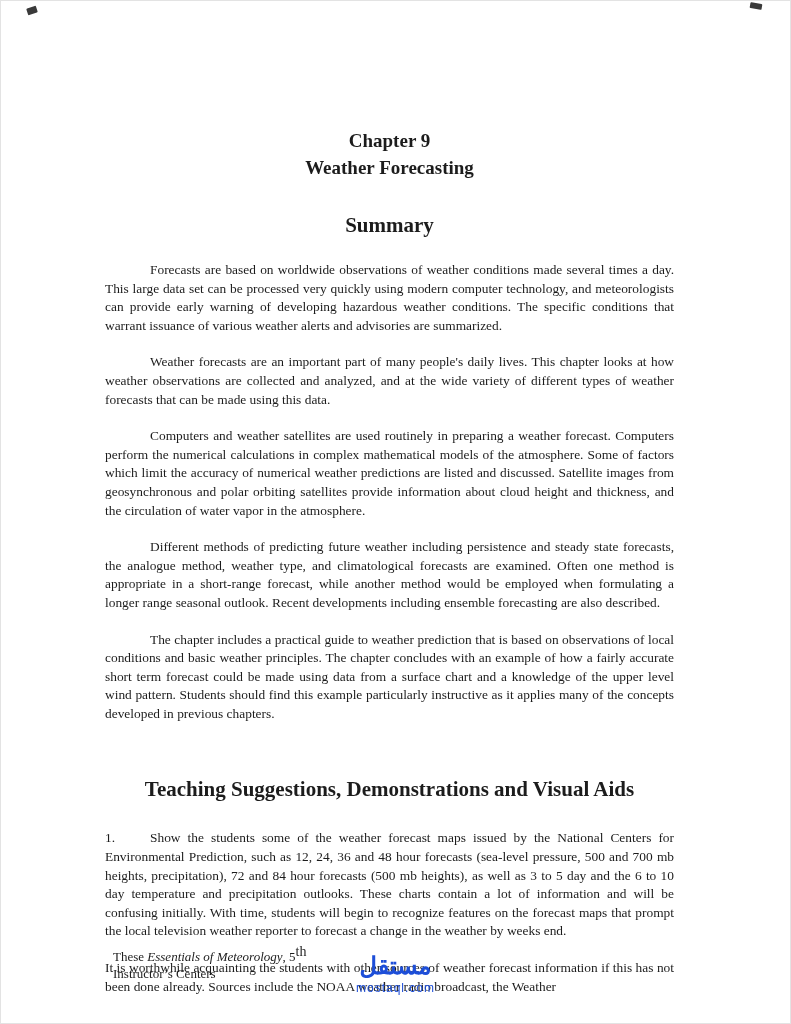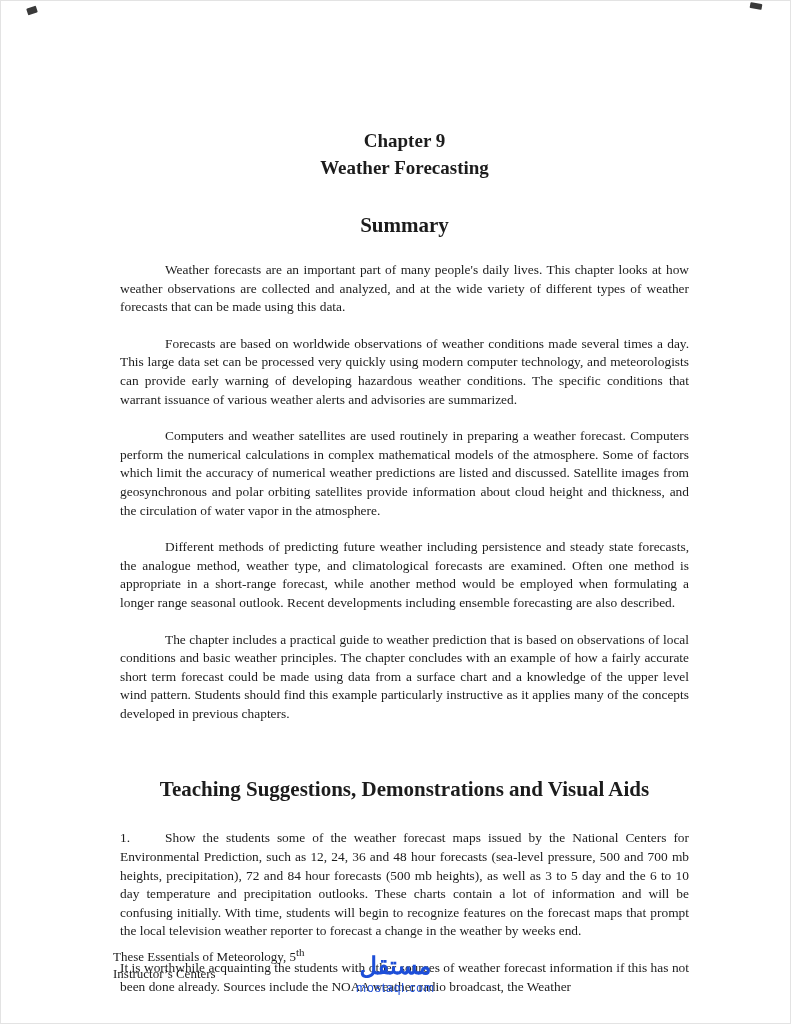--- a/index.html
+++ b/index.html
@@ -16,21 +16,21 @@
     overflow: hidden;
   }
   .corner-mark {
     position: absolute;
     background: #3a3a3a;
   }
   .corner-mark.tl { left: 26px; top: 6px; width: 10px; height: 7px; transform: rotate(-18deg); border-radius: 1px; }
   .corner-mark.tr { right: 28px; top: 2px; width: 12px; height: 6px; transform: rotate(10deg); border-radius: 1px; }
   .content {
     position: absolute;
-    left: 119px;
+    left: 104px;
     top: 0;
     width: 569px;
   }
   .chapter-title {
     margin-top: 126px;
     text-align: center;
     font-weight: bold;
     font-size: 19px;
     line-height: 27px;
   }
@@ -64,22 +64,22 @@
     position: absolute;
     left: 112px;
     right: 110px;
     top: 947px;
     display: flex;
     justify-content: space-between;
     font-size: 13px;
     line-height: 17px;
   }
   .footer .right { text-align: right; }
-  .footer sup { font-size: 11px; vertical-align: super; line-height: 0; font-family: Liberation Serif, serif; }
-  .footer .italic { }
+  .footer sup { font-size: 14px; vertical-align: super; line-height: 0; font-family: Liberation Serif, serif; }
+  .footer .italic { font-style: italic; }
   .watermark {
     position: absolute;
     left: 50%;
     top: 952px;
     transform: translateX(-50%);
     text-align: center;
     color: #1d4ed8;
     pointer-events: none;
   }
   .watermark .arabic {
@@ -105,22 +105,22 @@
 
   <div class="content">
 
     <div class="chapter-title">
       <div>Chapter 9</div>
       <div>Weather Forecasting</div>
     </div>
 
     <div class="section-heading">Summary</div>
 
+    <p class="body-par">Forecasts are based on worldwide observations of weather conditions made several times a day. This large data set can be processed very quickly using modern computer technology, and meteorologists can provide early warning of developing hazardous weather conditions. The specific conditions that warrant issuance of various weather alerts and advisories are summarized.</p>
     <p class="body-par">Weather forecasts are an important part of many people's daily lives. This chapter looks at how weather observations are collected and analyzed, and at the wide variety of different types of weather forecasts that can be made using this data.</p>
-    <p class="body-par">Forecasts are based on worldwide observations of weather conditions made several times a day. This large data set can be processed very quickly using modern computer technology, and meteorologists can provide early warning of developing hazardous weather conditions. The specific conditions that warrant issuance of various weather alerts and advisories are summarized.</p>
     <p class="body-par">Computers and weather satellites are used routinely in preparing a weather forecast. Computers perform the numerical calculations in complex mathematical models of the atmosphere. Some of factors which limit the accuracy of numerical weather predictions are listed and discussed. Satellite images from geosynchronous and polar orbiting satellites provide information about cloud height and thickness, and the circulation of water vapor in the atmosphere.</p>
     <p class="body-par">Different methods of predicting future weather including persistence and steady state forecasts, the analogue method, weather type, and climatological forecasts are examined. Often one method is appropriate in a short-range forecast, while another method would be employed when formulating a longer range seasonal outlook.  Recent developments including ensemble forecasting are also described.</p>
     <p class="body-par">The chapter includes a practical guide to weather prediction that is based on observations of local conditions and basic weather principles. The chapter concludes with an example of how a fairly accurate short term forecast could be made using data from a surface chart and a knowledge of the upper level wind pattern. Students should find this example particularly instructive as it applies many of the concepts developed in previous chapters.</p>
 
     <div class="section-heading second">Teaching Suggestions, Demonstrations and Visual Aids</div>
 
     <p class="body-par no-indent"><span class="item-number">1.</span><span>Show the students some of the weather forecast maps issued by the National Centers for Environmental Prediction, such as 12, 24, 36 and 48 hour forecasts (sea-level pressure, 500 and 700 mb heights, precipitation), 72 and 84 hour forecasts (500 mb heights), as well as 3 to 5 day and the 6 to 10 day temperature and precipitation outlooks. These charts contain a lot of information and will be confusing initially. With time, students will begin to recognize features on the forecast maps that prompt the local television weather reporter to forecast a change in the weather by weeks end.</span></p>
 
     <p class="body-par no-indent last">It is worthwhile acquainting the students with other sources of weather forecast information if this has not been done already. Sources include the NOAA weather radio broadcast, the Weather</p>
 

